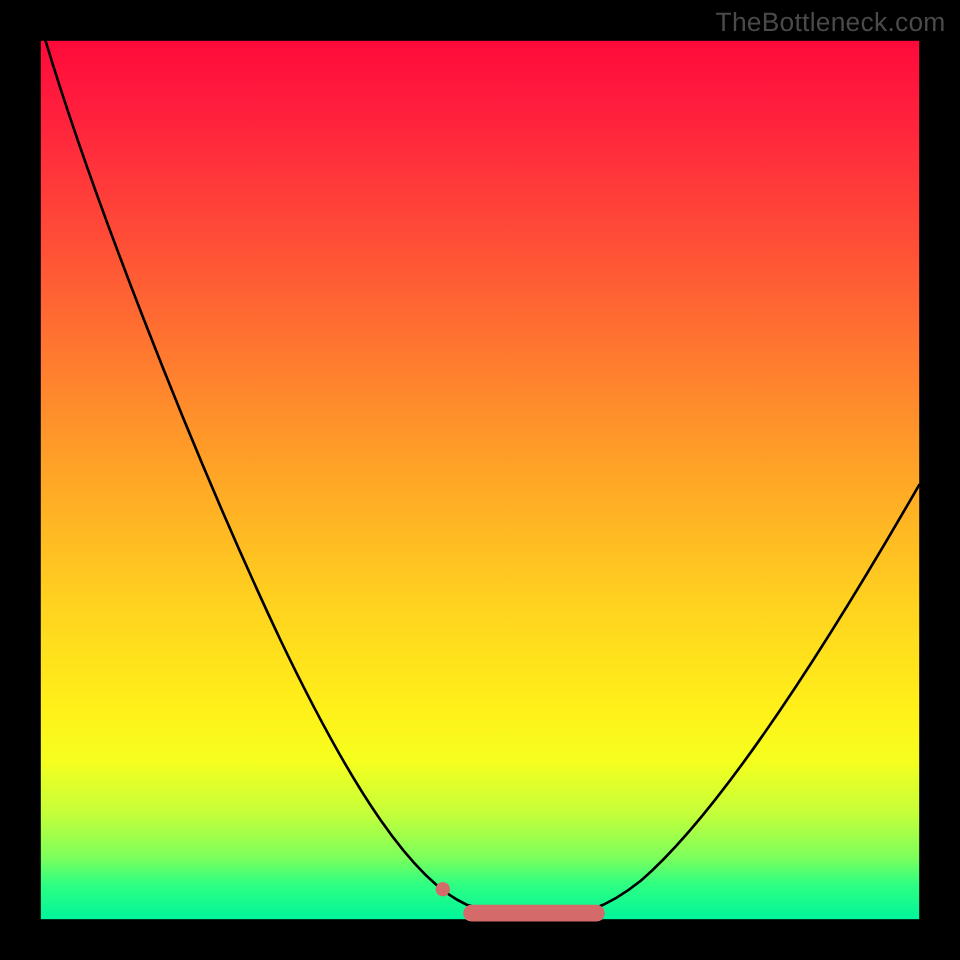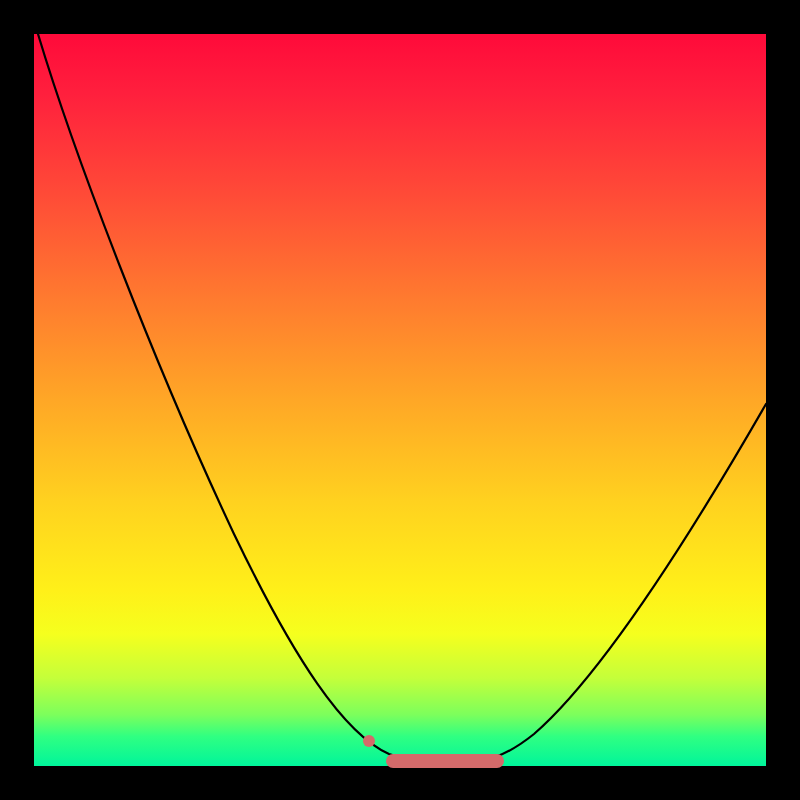--- a/index.html
+++ b/index.html
@@ -57,20 +57,21 @@
     width: 732px;
     height: 732px;
     overflow: visible;
   }
 </style>
 </head>
 <body>
 
 <div class="frame">
 
+  <div class="watermark">TheBottleneck.com</div>
 
   <div class="plot-area">
     <svg class="curve" viewBox="0 0 732 732" preserveAspectRatio="none">
       <path fill="none" stroke="#000" stroke-width="2.2" stroke-linecap="round" d="M 4 0
                C 40 120, 120 330, 200 500
                C 260 625, 310 700, 355 720
                C 380 728, 395 729, 420 729
                C 450 729, 470 724, 500 700
                C 560 648, 640 530, 732 370"></path>
 

